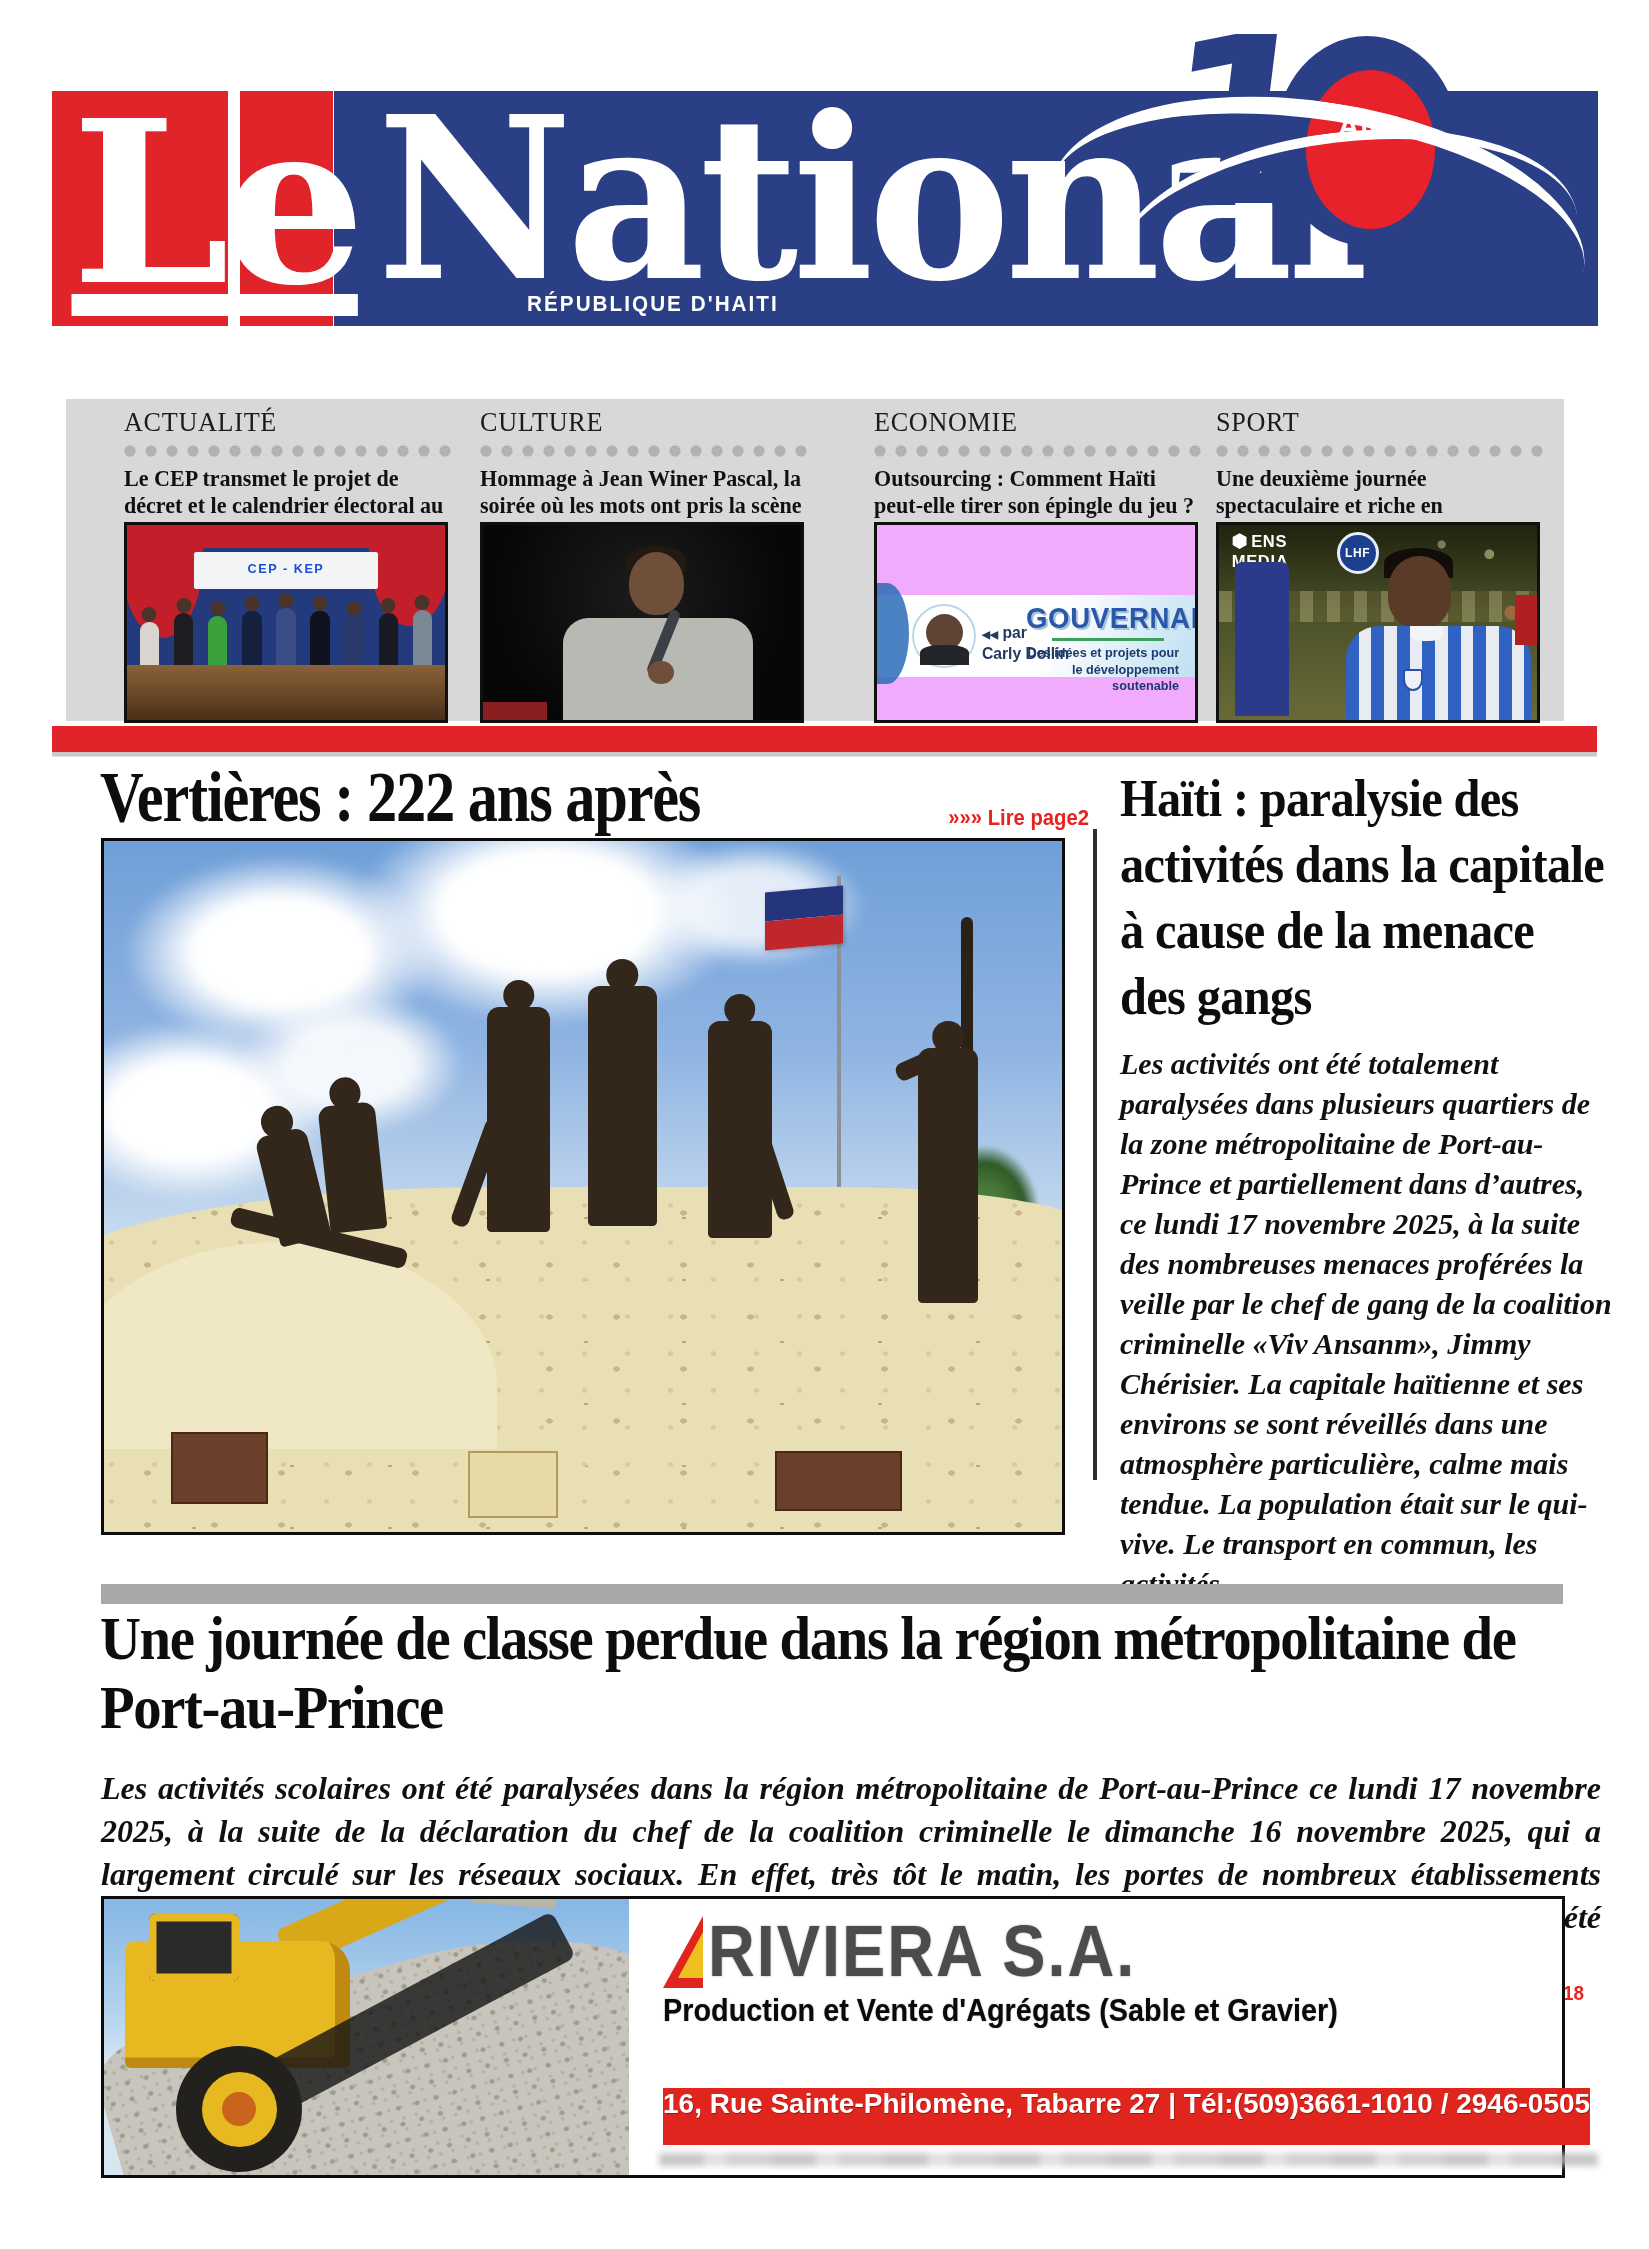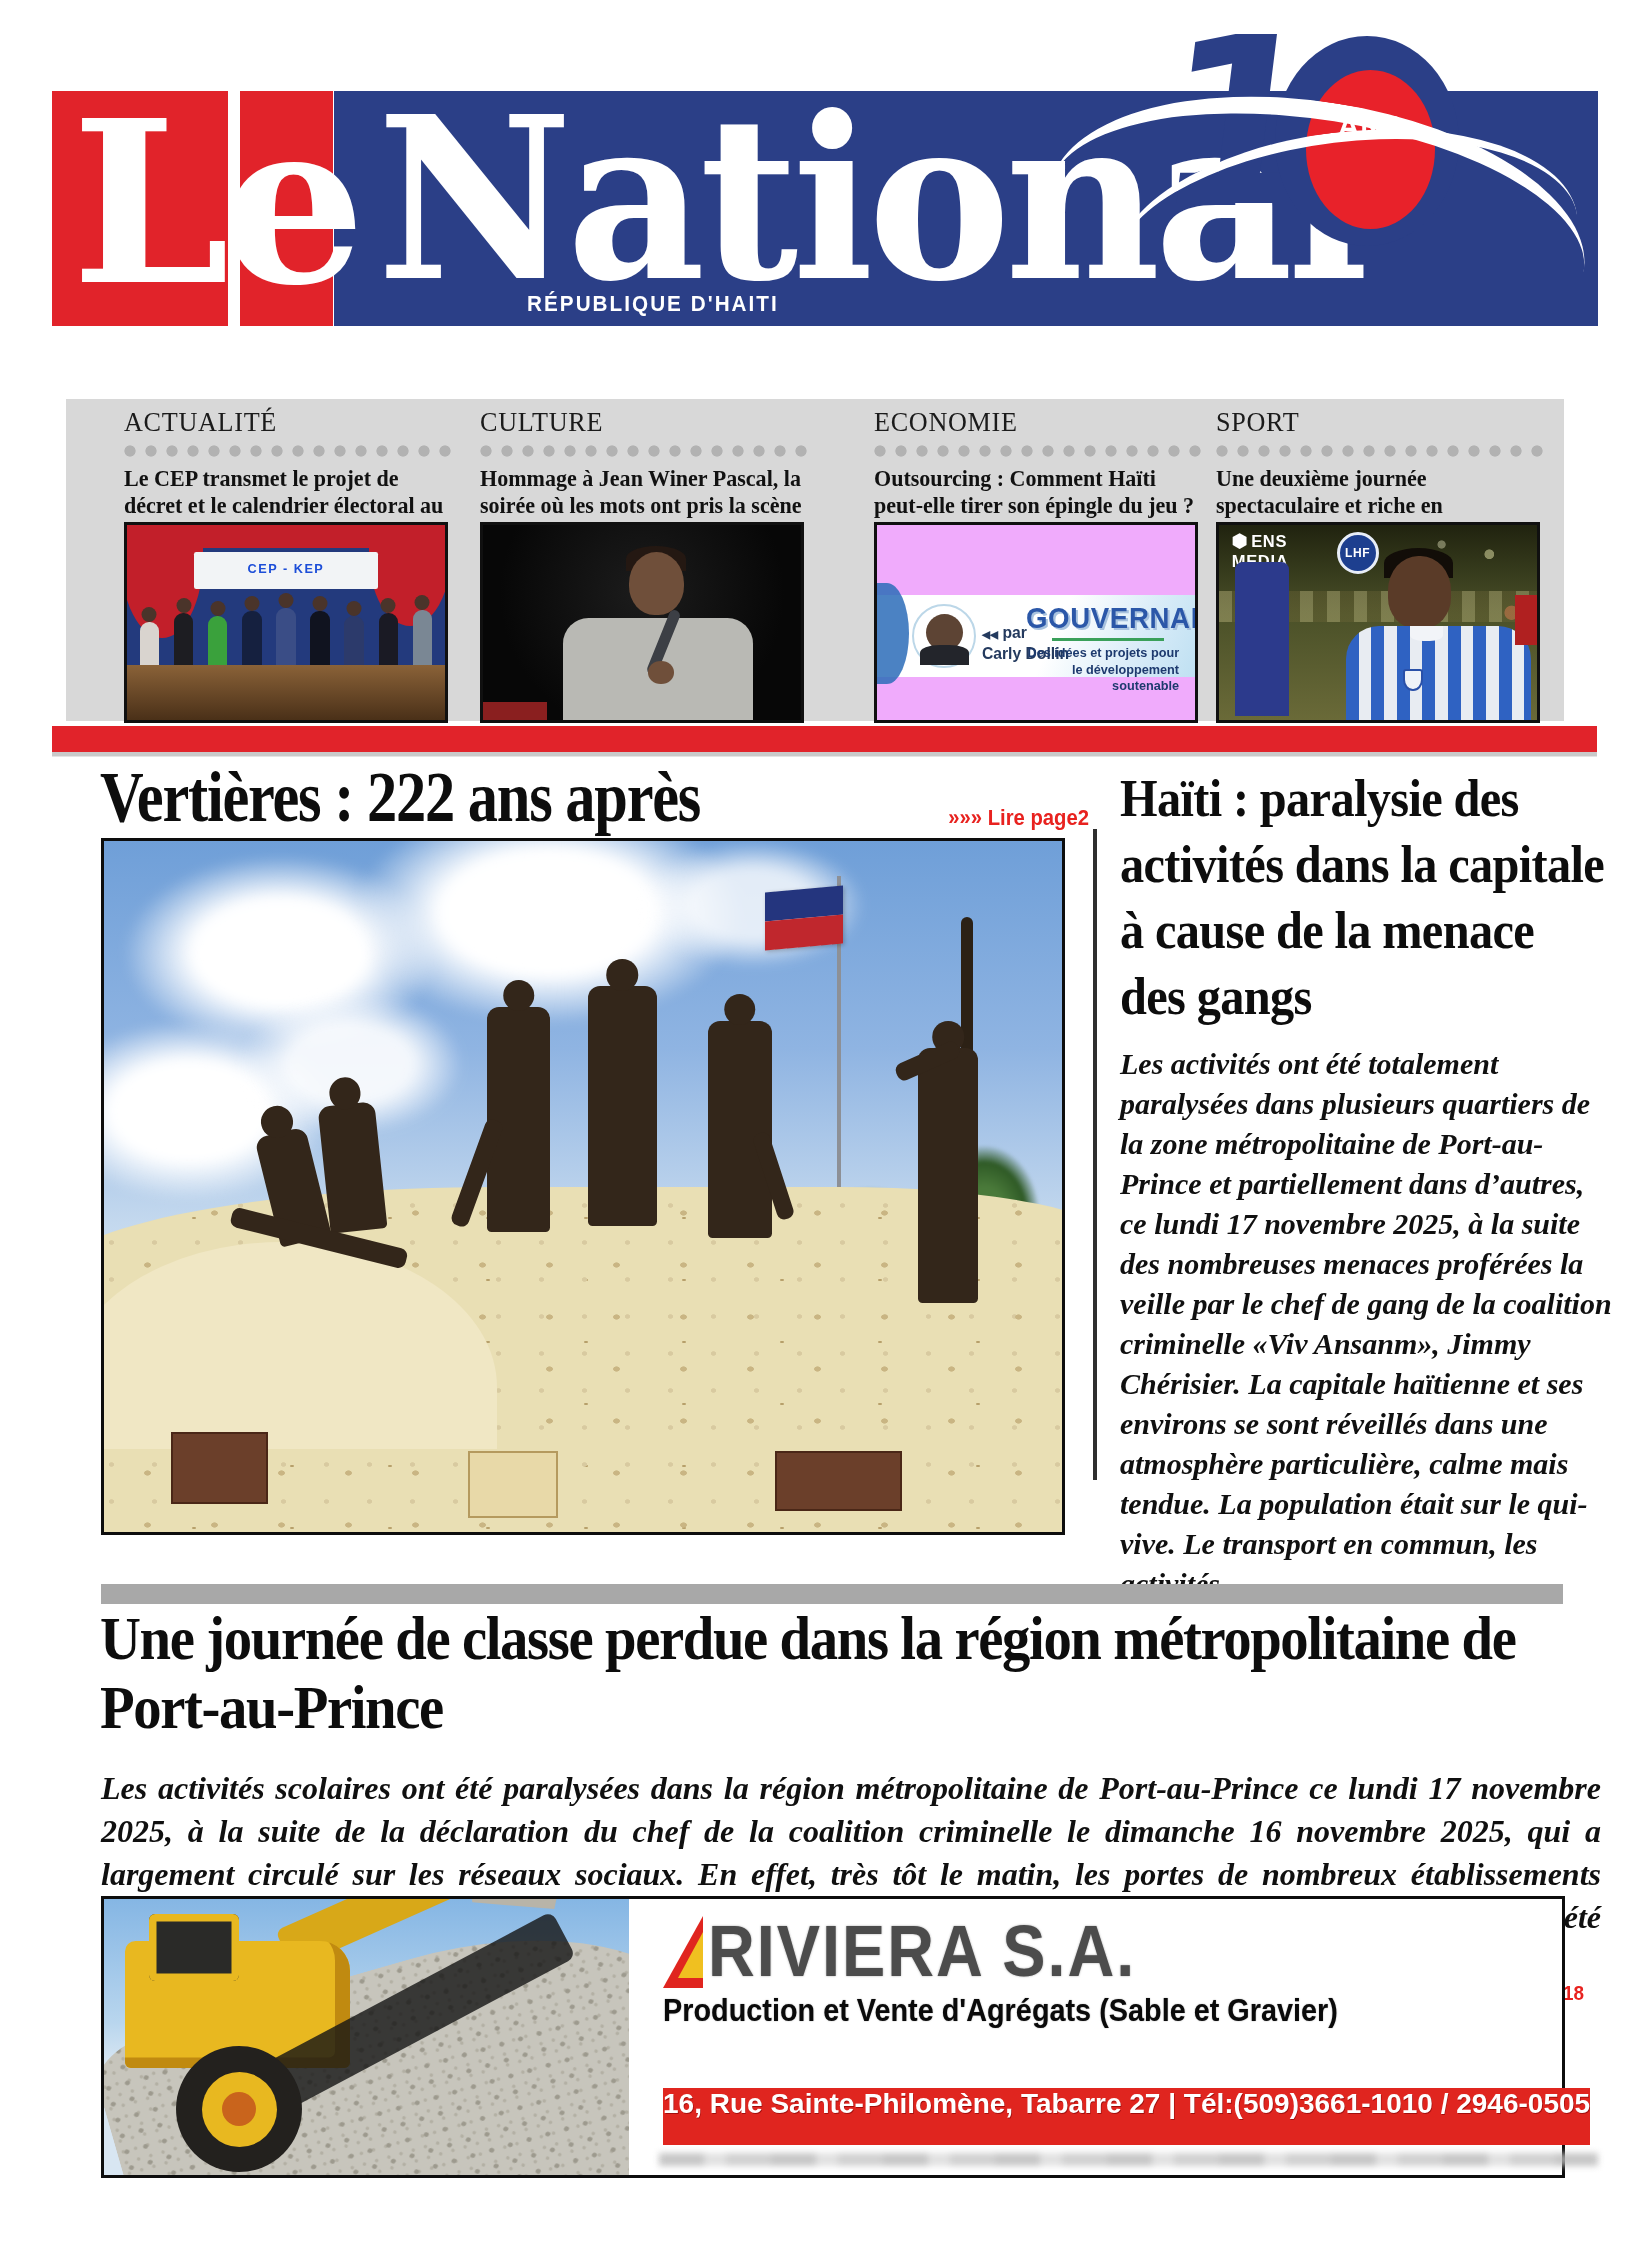--- a/index.html
+++ b/index.html
@@ -6,21 +6,21 @@
     --red:#e1232a; --blue:#2b3f87; --accent:#e8221f;
     --ink:#141414; --graypanel:#d8d8d8;
   }
   *{margin:0;padding:0;box-sizing:border-box;}
   body{background:#fff;font-family:"Liberation Serif",serif;}
   #page{position:relative;width:1650px;height:2250px;background:#fff;overflow:hidden;}
 
   
   .le-box{position:absolute;left:52px;top:91px;width:281px;height:235px;background:var(--red);}
   .le-gap{position:absolute;left:176px;top:0;width:12px;height:235px;background:#fff;}
-  .le-word{position:absolute;left:19.5px;top:0;z-index:2;color:#fff;font:700 225px "DejaVu Serif",serif;line-height:225px;letter-spacing:-7.5px;}
+  .le-word{position:absolute;left:19.5px;top:0;z-index:2;color:#fff;font:700 225px "DejaVu Serif",serif;line-height:225px;letter-spacing:-7.5px;text-decoration:underline;}
   .nat-box{position:absolute;left:334px;top:91px;width:1264px;height:235px;background:var(--blue);}
   .nat-word{position:absolute;left:43px;top:-9px;color:#fff;font:700 225px "DejaVu Serif",serif;line-height:235px;letter-spacing:-6px;transform:scaleX(.95);transform-origin:0 50%;white-space:nowrap;}
   .nat-tag{position:absolute;left:193px;bottom:9px;color:#fff;font:700 22.5px "Liberation Sans",sans-serif;letter-spacing:2.2px;transform:scaleX(.92);transform-origin:0 50%;}
   .anniv{position:absolute;left:1159px;top:6px;width:390px;height:255px;z-index:5;}
   .anniv-one{position:absolute;left:0;top:4.5px;color:var(--blue);font:700 232px "DejaVu Sans",sans-serif;line-height:225px;transform:skewX(-7deg);}
   .anniv-zero{position:absolute;left:116px;top:30px;width:184px;height:210px;border-radius:50%;background:var(--blue);}
   .anniv-cap{position:absolute;left:147px;top:64px;width:129px;height:159px;border-radius:50%;background:#e8222a;}
   .anniv-cap span{position:absolute;left:0;right:0;top:39px;text-align:center;color:#fff;font:700 30px "Liberation Sans",sans-serif;letter-spacing:0.7px;}
   .arc1{position:absolute;left:-112px;top:96px;width:540px;height:255px;border-radius:50%;border-top:18px solid #fff;transform:rotate(9deg);}
   .arc2{position:absolute;left:-45px;top:126px;width:465px;height:225px;border-radius:50%;border-top:10.5px solid #fff;transform:rotate(-7deg);}

